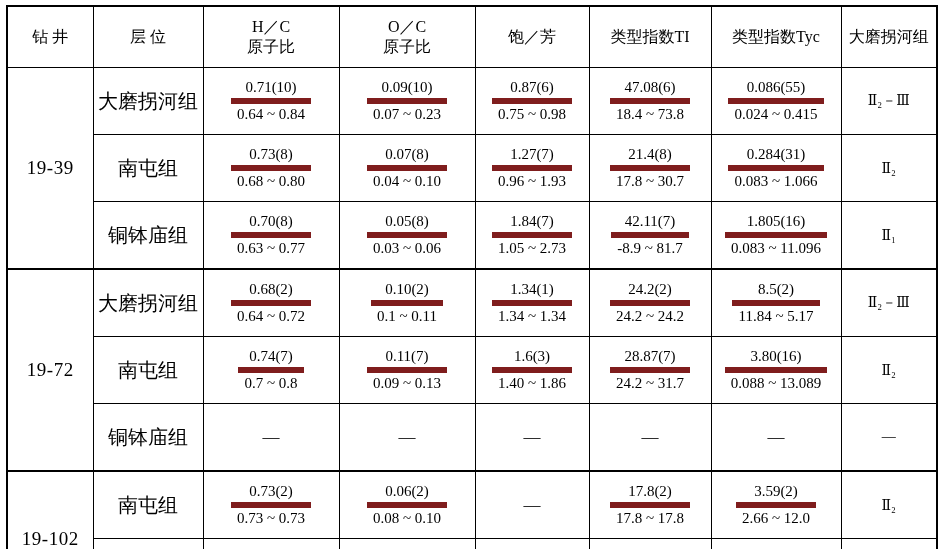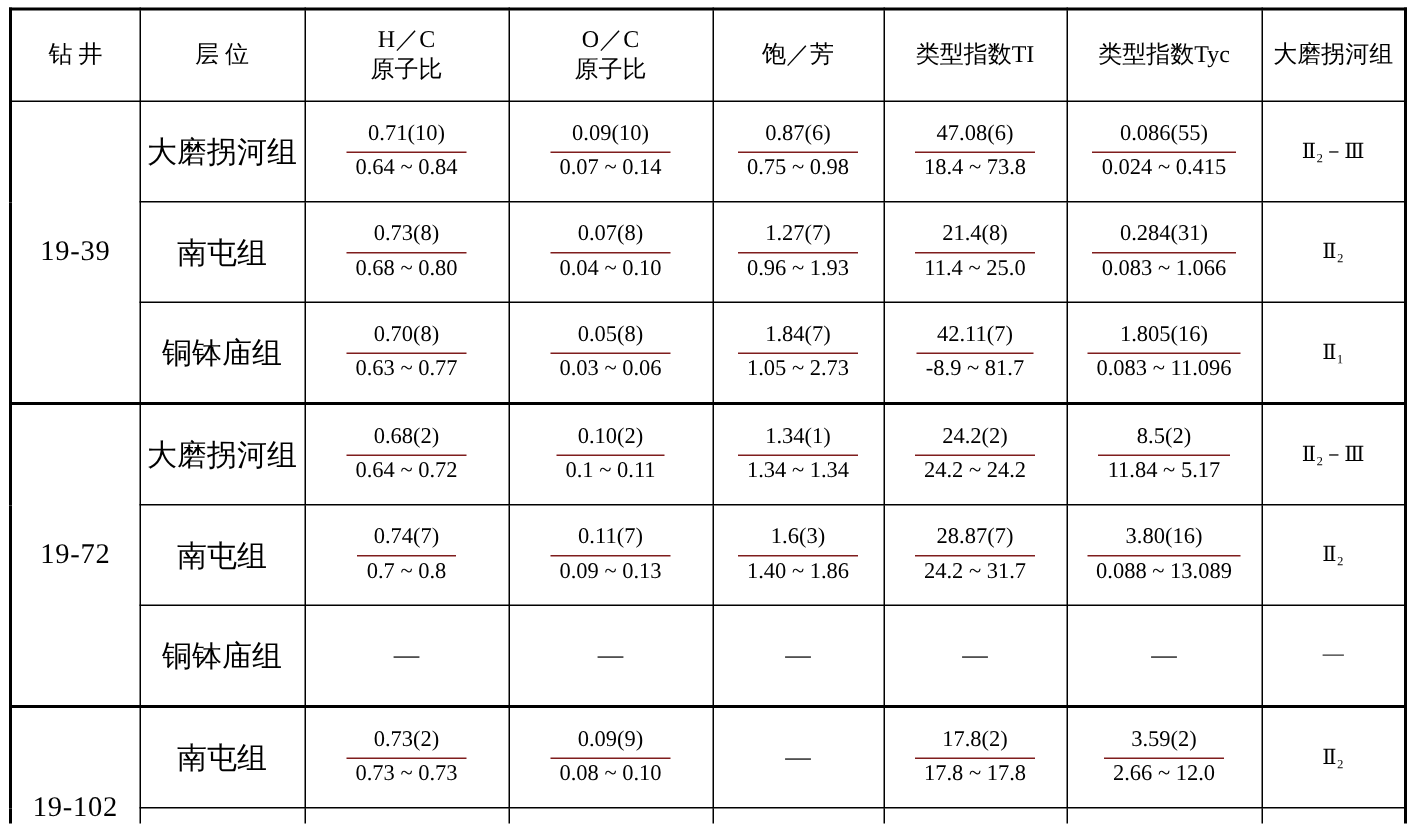--- a/index.html
+++ b/index.html
@@ -63,21 +63,21 @@
   td.eval-cell {
     font-size: 14px;
   }
   .frac {
     display: inline-block;
     text-align: center;
     line-height: 1.3;
   }
   .frac .num {
     display: block;
-    border-bottom: 1px solid #7f1d1d;
+    border-bottom: 6px solid #7f1d1d;
     padding: 0 6px 1px 6px;
     white-space: nowrap;
   }
   .frac .den {
     display: block;
     padding: 1px 6px 0 6px;
     white-space: nowrap;
     font-family: Liberation Serif, serif;
   }
   .dash {
@@ -130,32 +130,32 @@
         <th class="hdr-two-line">
           <span>大磨拐河组</span>
         </th>
       </tr>
     </thead>
     <tbody id="tbody">
         <tr>
           <td class="well-cell" rowspan="3">19-39</td>
           <td class="layer-cell">大磨拐河组</td>
           <td class="value-cell"><span class="frac"><span class="num">0.71(10)</span><span class="den">0.64 ~ 0.84</span></span></td>
-          <td class="value-cell"><span class="frac"><span class="num">0.09(10)</span><span class="den">0.07 ~ 0.14</span></span></td>
+          <td class="value-cell"><span class="frac"><span class="num">0.09(10)</span><span class="den">0.07 ~ 0.23</span></span></td>
           <td class="value-cell"><span class="frac"><span class="num">0.87(6)</span><span class="den">0.75 ~ 0.98</span></span></td>
           <td class="value-cell"><span class="frac"><span class="num">47.08(6)</span><span class="den">18.4 ~ 73.8</span></span></td>
           <td class="value-cell"><span class="frac"><span class="num">0.086(55)</span><span class="den">0.024 ~ 0.415</span></span></td>
           <td class="eval-cell"><span class="eval-txt">Ⅱ₂－Ⅲ</span></td>
         </tr>
         <tr>
           <td class="layer-cell">南屯组</td>
           <td class="value-cell"><span class="frac"><span class="num">0.73(8)</span><span class="den">0.68 ~ 0.80</span></span></td>
           <td class="value-cell"><span class="frac"><span class="num">0.07(8)</span><span class="den">0.04 ~ 0.10</span></span></td>
           <td class="value-cell"><span class="frac"><span class="num">1.27(7)</span><span class="den">0.96 ~ 1.93</span></span></td>
-          <td class="value-cell"><span class="frac"><span class="num">21.4(8)</span><span class="den">11.4 ~ 25.0</span></span></td>
+          <td class="value-cell"><span class="frac"><span class="num">21.4(8)</span><span class="den">17.8 ~ 30.7</span></span></td>
           <td class="value-cell"><span class="frac"><span class="num">0.284(31)</span><span class="den">0.083 ~ 1.066</span></span></td>
           <td class="eval-cell"><span class="eval-txt">Ⅱ₂</span></td>
         </tr>
         <tr>
           <td class="layer-cell">铜钵庙组</td>
           <td class="value-cell"><span class="frac"><span class="num">0.70(8)</span><span class="den">0.63 ~ 0.77</span></span></td>
           <td class="value-cell"><span class="frac"><span class="num">0.05(8)</span><span class="den">0.03 ~ 0.06</span></span></td>
           <td class="value-cell"><span class="frac"><span class="num">1.84(7)</span><span class="den">1.05 ~ 2.73</span></span></td>
           <td class="value-cell"><span class="frac"><span class="num">42.11(7)</span><span class="den">-8.9 ~ 81.7</span></span></td>
           <td class="value-cell"><span class="frac"><span class="num">1.805(16)</span><span class="den">0.083 ~ 11.096</span></span></td>
@@ -186,21 +186,21 @@
           <td class="value-cell"><span class="dash">—</span></td>
           <td class="value-cell"><span class="dash">—</span></td>
           <td class="value-cell"><span class="dash">—</span></td>
           <td class="value-cell"><span class="dash">—</span></td>
           <td class="eval-cell"><span class="eval-txt">—</span></td>
         </tr>
         <tr>
           <td class="well-cell colgroup-sep" rowspan="2">19-102</td>
           <td class="layer-cell colgroup-sep">南屯组</td>
           <td class="value-cell colgroup-sep"><span class="frac"><span class="num">0.73(2)</span><span class="den">0.73 ~ 0.73</span></span></td>
-          <td class="value-cell colgroup-sep"><span class="frac"><span class="num">0.09(9)</span><span class="den">0.08 ~ 0.10</span></span></td>
+          <td class="value-cell colgroup-sep"><span class="frac"><span class="num">0.06(2)</span><span class="den">0.08 ~ 0.10</span></span></td>
           <td class="value-cell colgroup-sep"><span class="dash">—</span></td>
           <td class="value-cell colgroup-sep"><span class="frac"><span class="num">17.8(2)</span><span class="den">17.8 ~ 17.8</span></span></td>
           <td class="value-cell colgroup-sep"><span class="frac"><span class="num">3.59(2)</span><span class="den">2.66 ~ 12.0</span></span></td>
           <td class="eval-cell colgroup-sep"><span class="eval-txt">Ⅱ₂</span></td>
         </tr>
         <tr>
           <td class="layer-cell">铜钵庙组</td>
           <td class="value-cell"></td>
           <td class="value-cell"></td>
           <td class="value-cell"></td>

